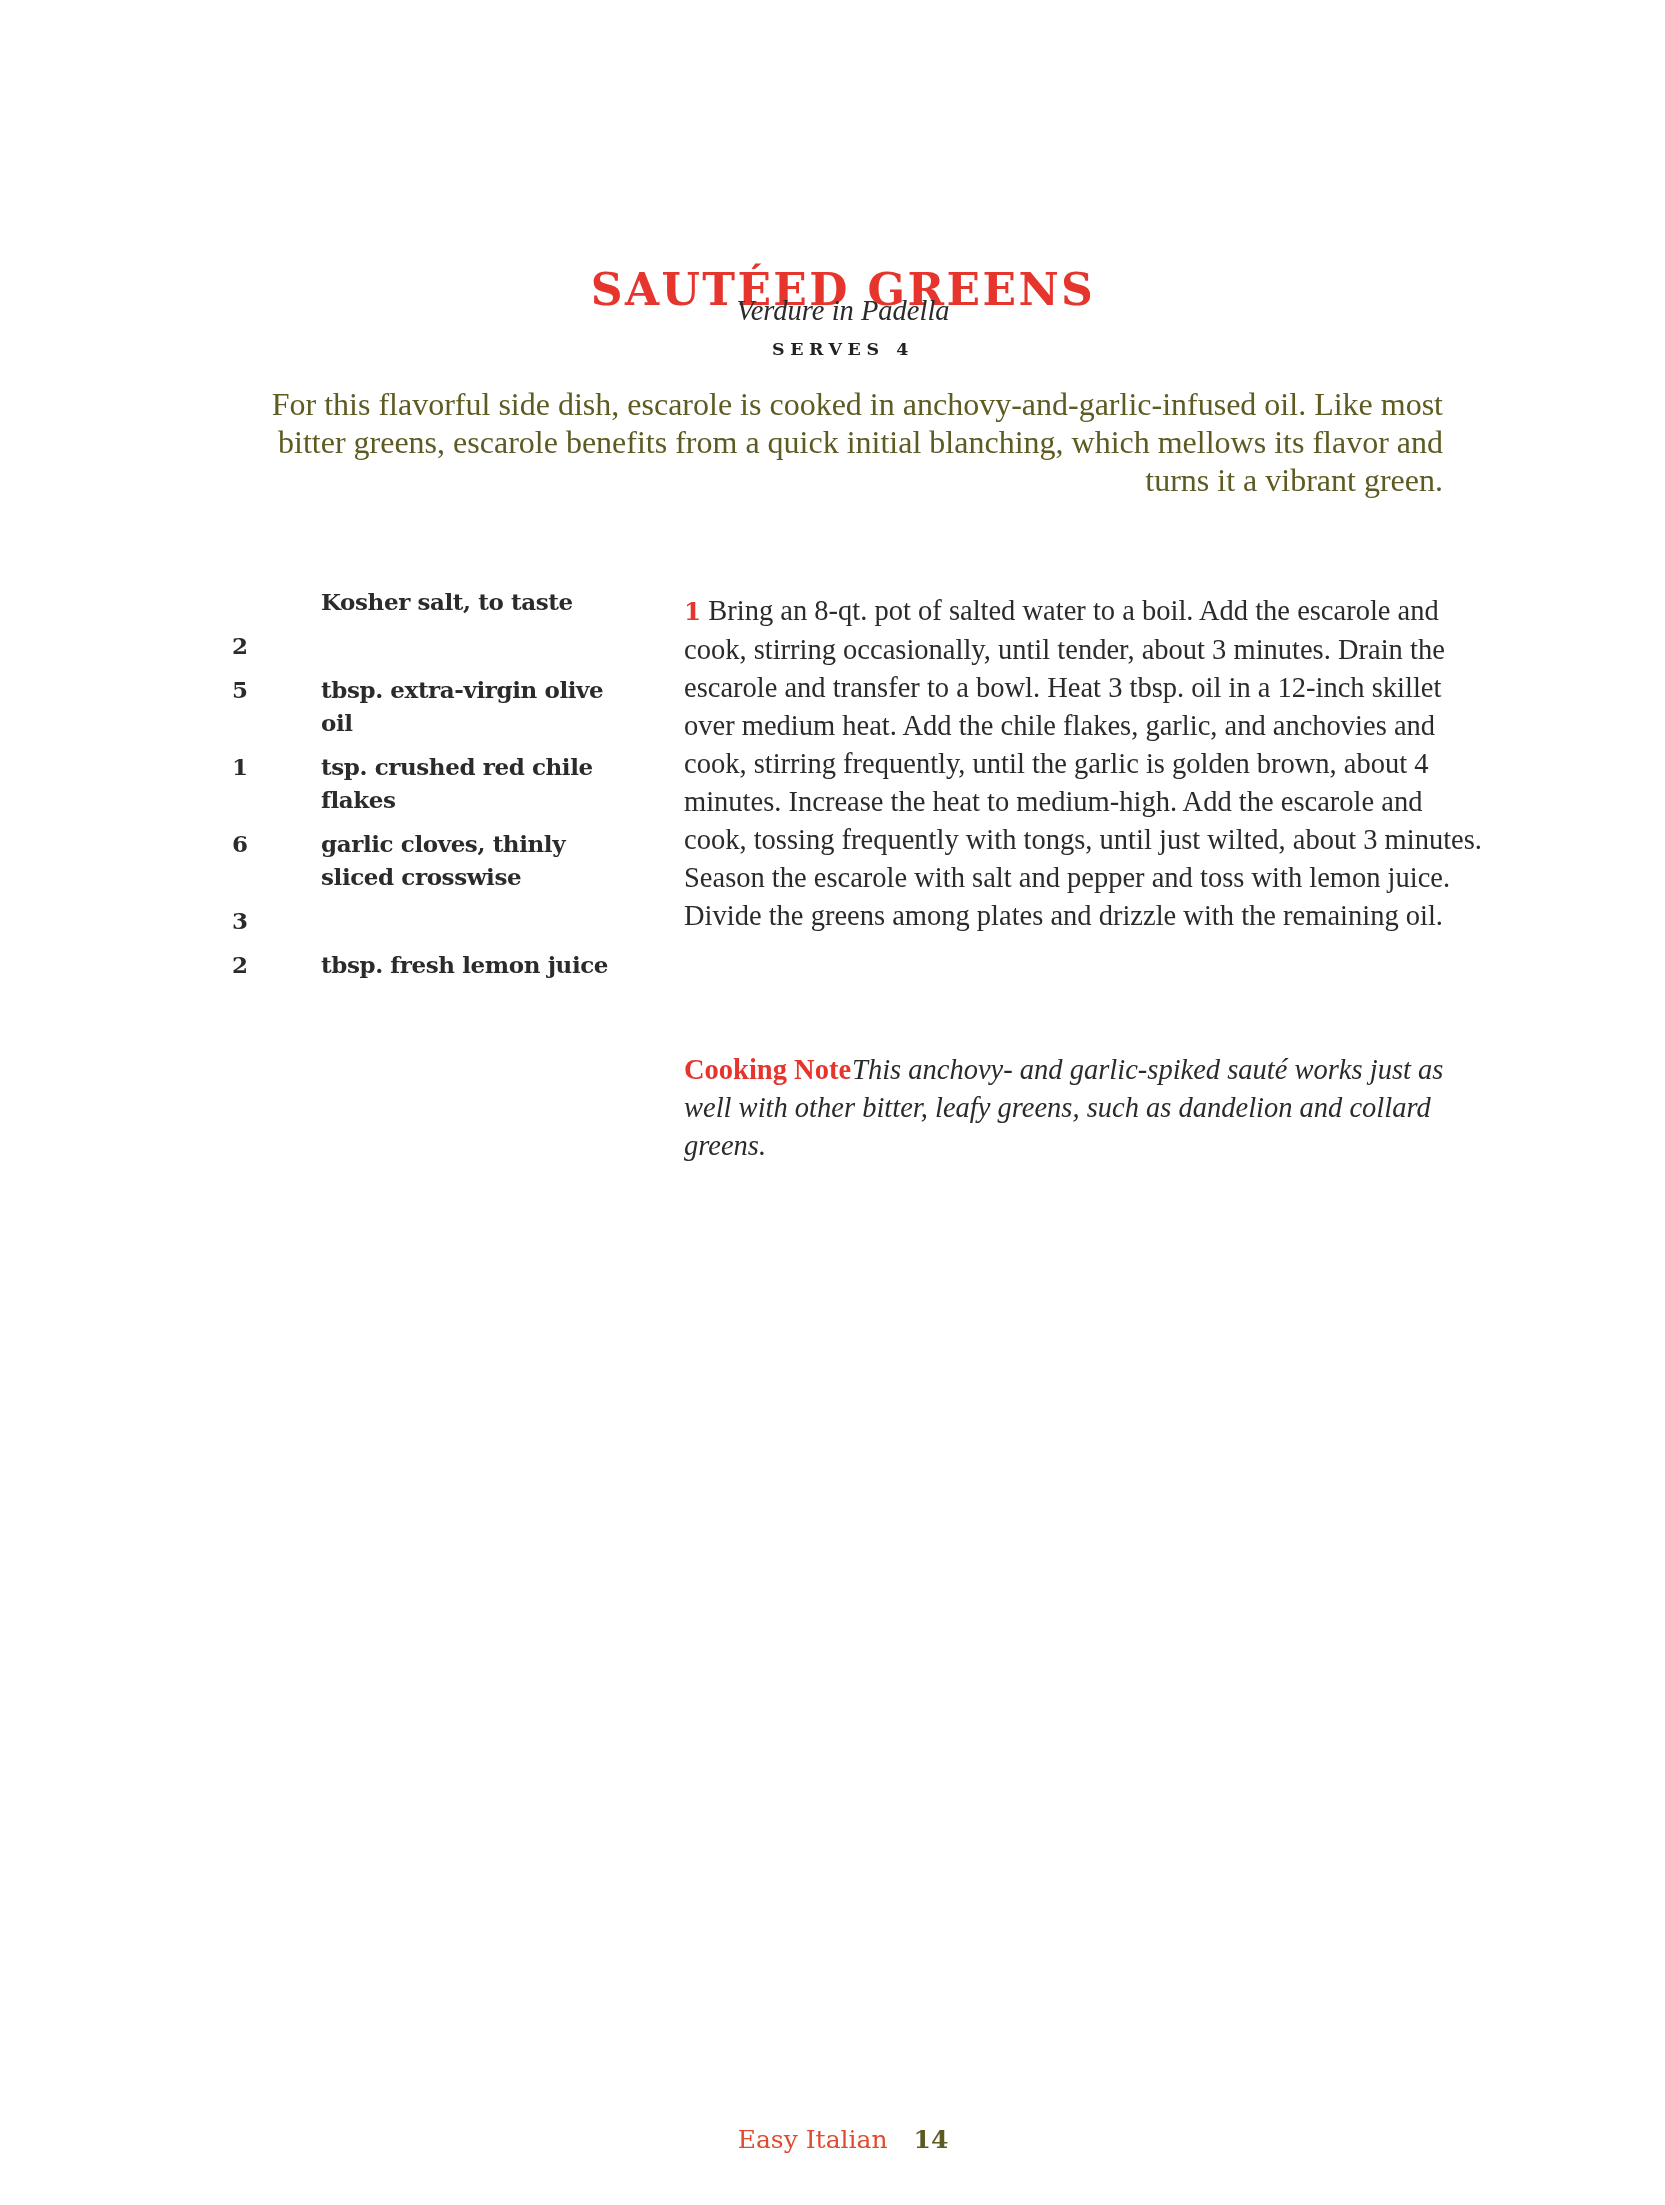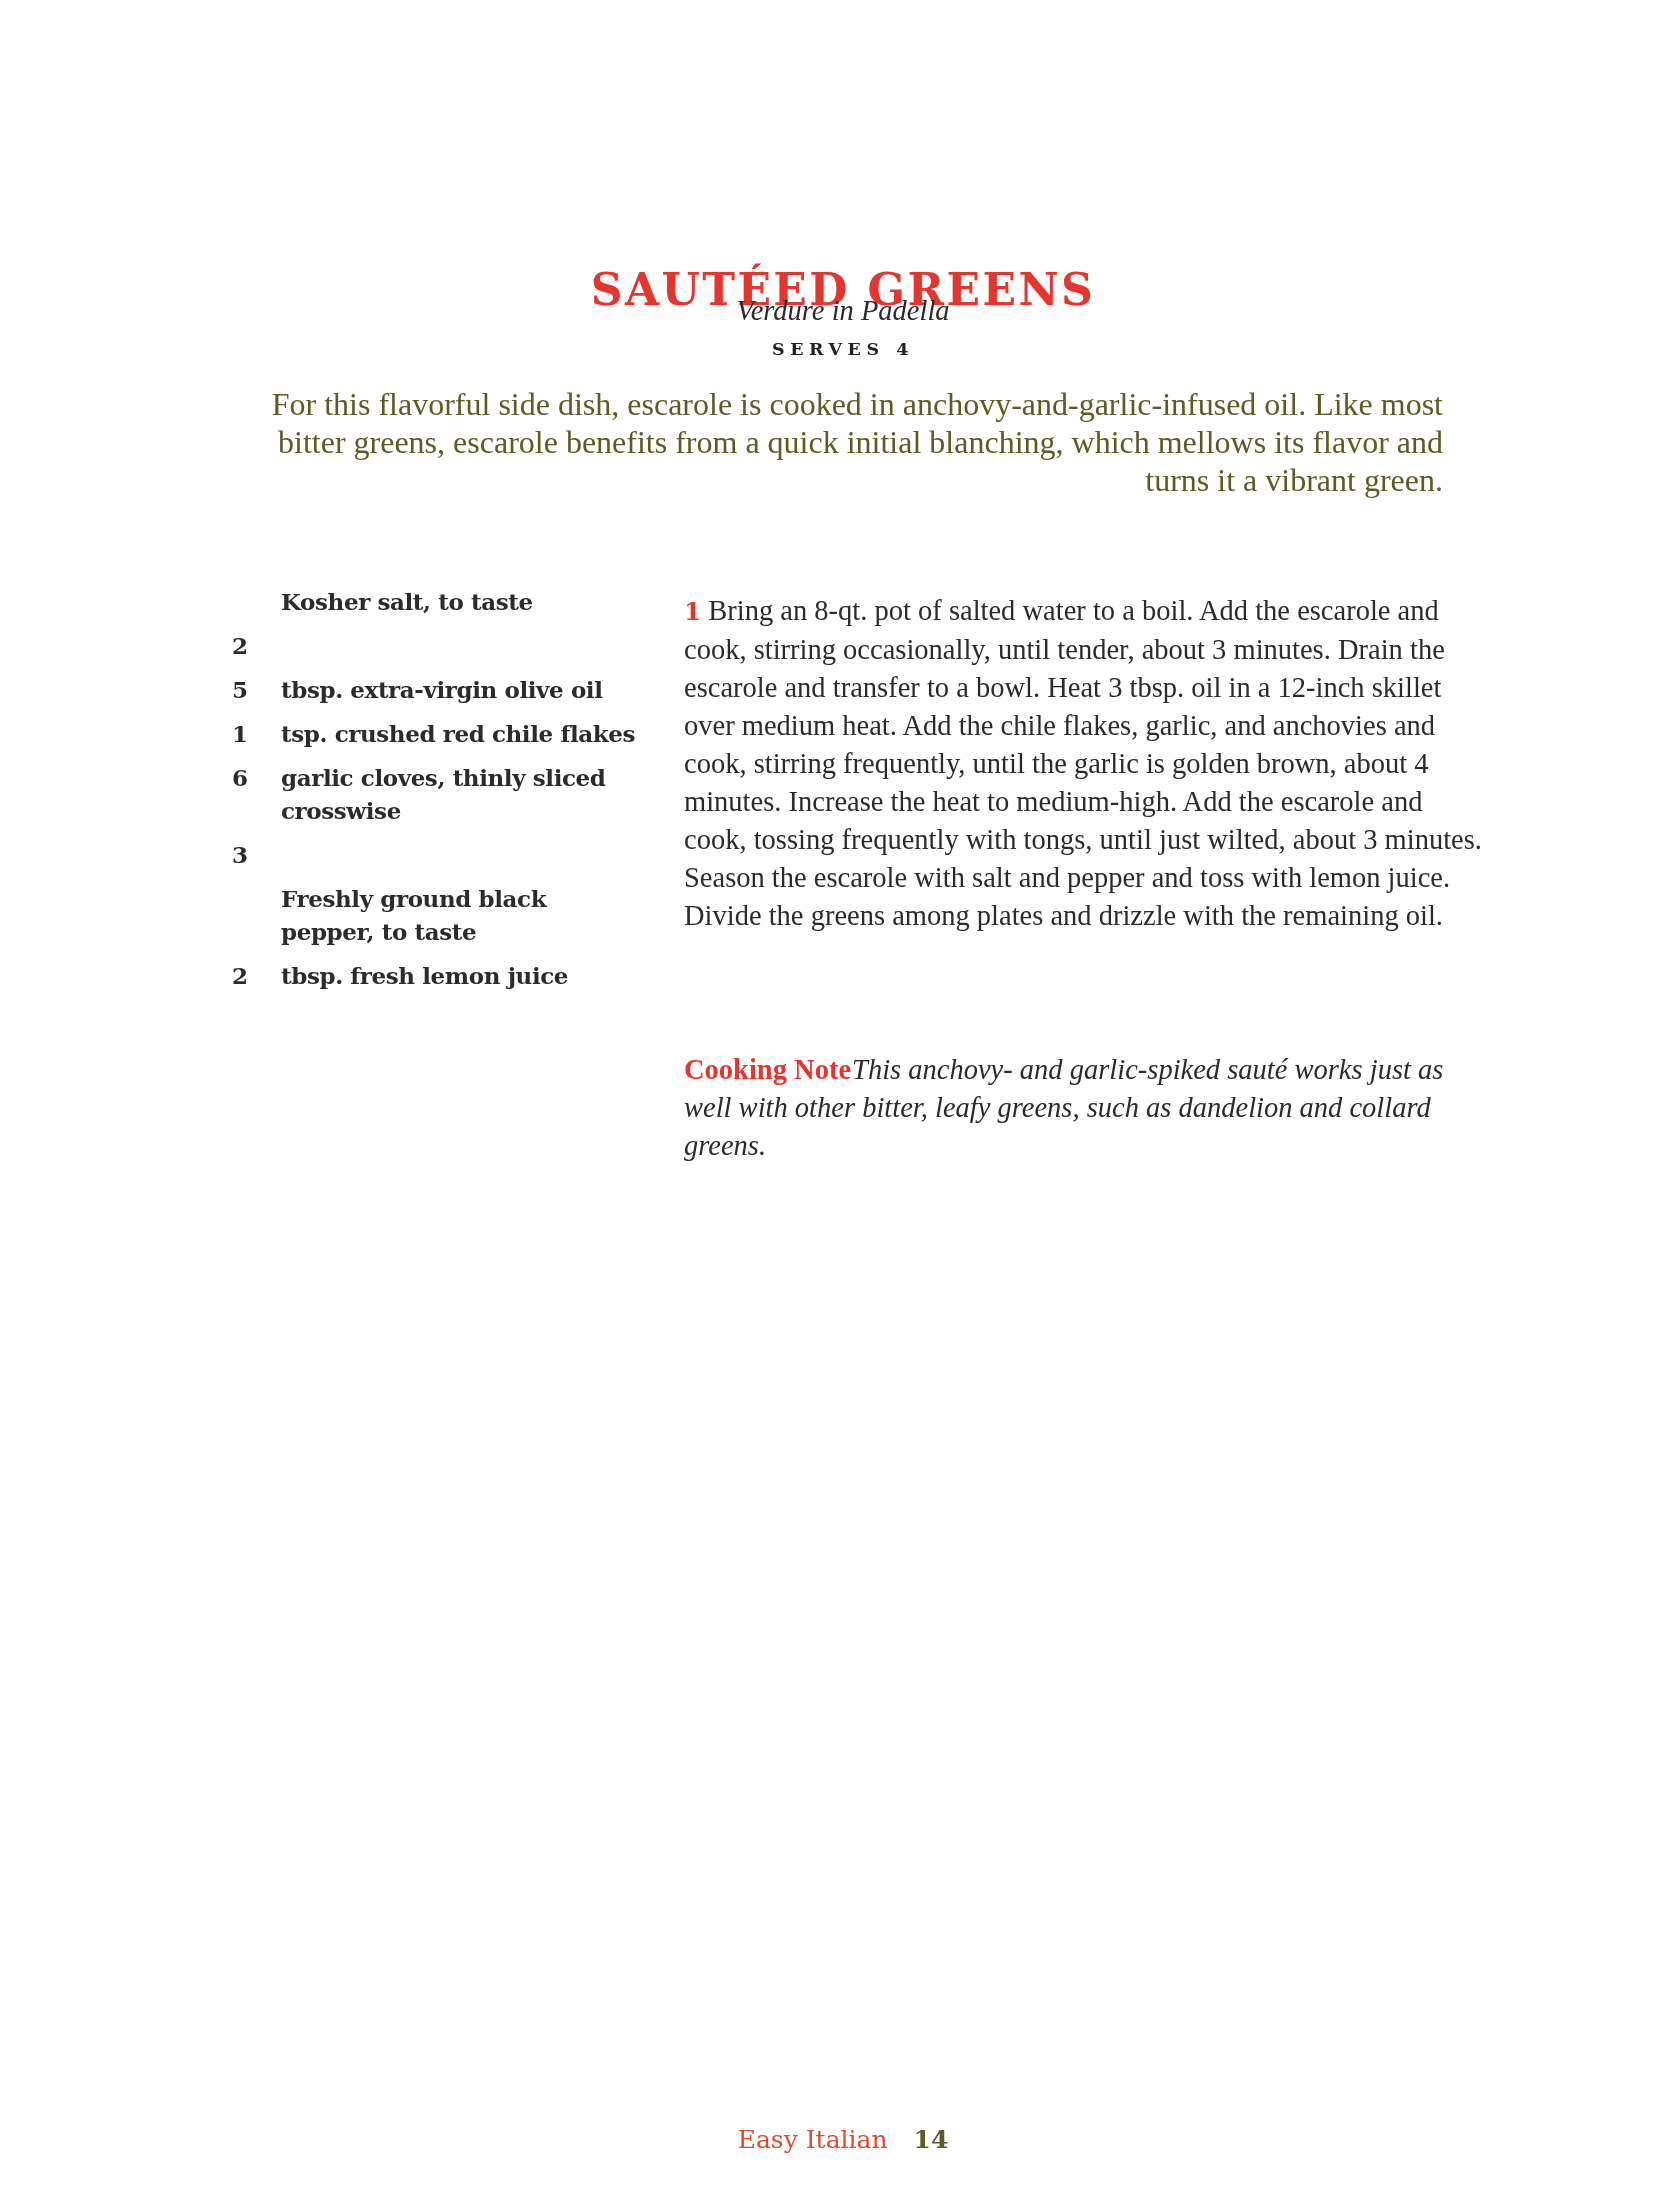--- a/index.html
+++ b/index.html
@@ -5,21 +5,21 @@
     html, body { margin: 0; padding: 0; background: #ffffff; }
     body { width: 1665px; height: 2205px; position: relative; overflow: hidden; font-family: "DejaVu Serif", serif; }
     .abs { position: absolute; }
     .title { left: 0; width: 1686px; top: 235px; text-align: center; font-family: "DejaVu Serif", serif; font-weight: bold; font-size: 44px; letter-spacing: 2.4px; color: #e5352c; line-height: 1.2; }
     .subtitle { left: 0; width: 1686px; top: 295px; text-align: center; font-family: "Liberation Serif", serif; font-style: italic; font-size: 28.5px; color: #2b2b2b; }
     .serves { left: 0; width: 1686px; top: 339px; text-align: center; font-family: "DejaVu Serif", serif; font-weight: bold; font-size: 17.4px; letter-spacing: 5.6px; color: #222; }
     .intro { left: 238px; width: 1205px; top: 385px; text-align: right; font-family: "Liberation Serif", serif; font-size: 32px; line-height: 38px; color: #5d5a22; }
     .ingredients { left: 224px; top: 585px; width: 412px; }
     .ing { display: flex; font-family: "DejaVu Serif", serif; font-weight: bold; font-size: 23px; line-height: 33px; color: #2b2b2b; margin-bottom: 11px; letter-spacing: -0.4px; }
     .ing .qty { width: 57px; flex: 0 0 57px; padding-left: 8px; box-sizing: border-box; }
-    .ing .txt { flex: 1; }
+    .ing .txt { flex: 1; margin-left: 40px; }
     .method { left: 684px; top: 592px; width: 801px; font-family: "Liberation Serif", serif; font-size: 28.5px; line-height: 38px; color: #2b2b2b; }
     .step-num { color: #e5352c; font-weight: bold; font-family: "DejaVu Serif", serif; font-size: 24.6px; }
     .note { left: 684px; top: 1051px; width: 801px; font-family: "Liberation Serif", serif; font-size: 28.5px; line-height: 38px; color: #2b2b2b; }
     .note-label { color: #e5352c; font-weight: bold; font-family: "Liberation Serif", serif; font-style: normal; margin-right: 1px; }
     .note-body { font-style: italic; }
     .footer { left: 0; width: 1686px; top: 2125px; text-align: center; font-family: "DejaVu Serif", serif; font-size: 25px; }
     .footer-label { color: #e04a2e; }
     .footer-page { color: #5d5a22; font-weight: bold; margin-left: 26px; }
   </style>
 </head>
@@ -47,24 +47,20 @@
     <span class="txt">tsp. crushed red chile flakes</span>
   </div>
   <div class="ing">
     <span class="qty">6</span>
     <span class="txt">garlic cloves, thinly sliced crosswise</span>
   </div>
   <div class="ing">
     <span class="qty">3</span>
   </div>
   <div class="ing">
-    <span class="qty"></span>
-    <span class="txt">Freshly ground black pepper, to taste</span>
-  </div>
-  <div class="ing">
     <span class="qty">2</span>
     <span class="txt">tbsp. fresh lemon juice</span>
   </div>
 </div>
 
 <p class="abs method" style="margin:0;">
   <span class="step-num">1</span>
   <span>Bring an 8-qt. pot of salted water to a boil. Add the escarole and cook, stirring occasionally, until tender, about 3 minutes. Drain the escarole and transfer to a bowl. Heat 3 tbsp. oil in a 12-inch skillet over medium heat. Add the chile flakes, garlic, and anchovies and cook, stirring frequently, until the garlic is golden brown, about 4 minutes. Increase the heat to medium-high. Add the escarole and cook, tossing frequently with tongs, until just wilted, about 3 minutes. Season the escarole with salt and pepper and toss with lemon juice. Divide the greens among plates and drizzle with the remaining oil.</span>
 </p>
 

